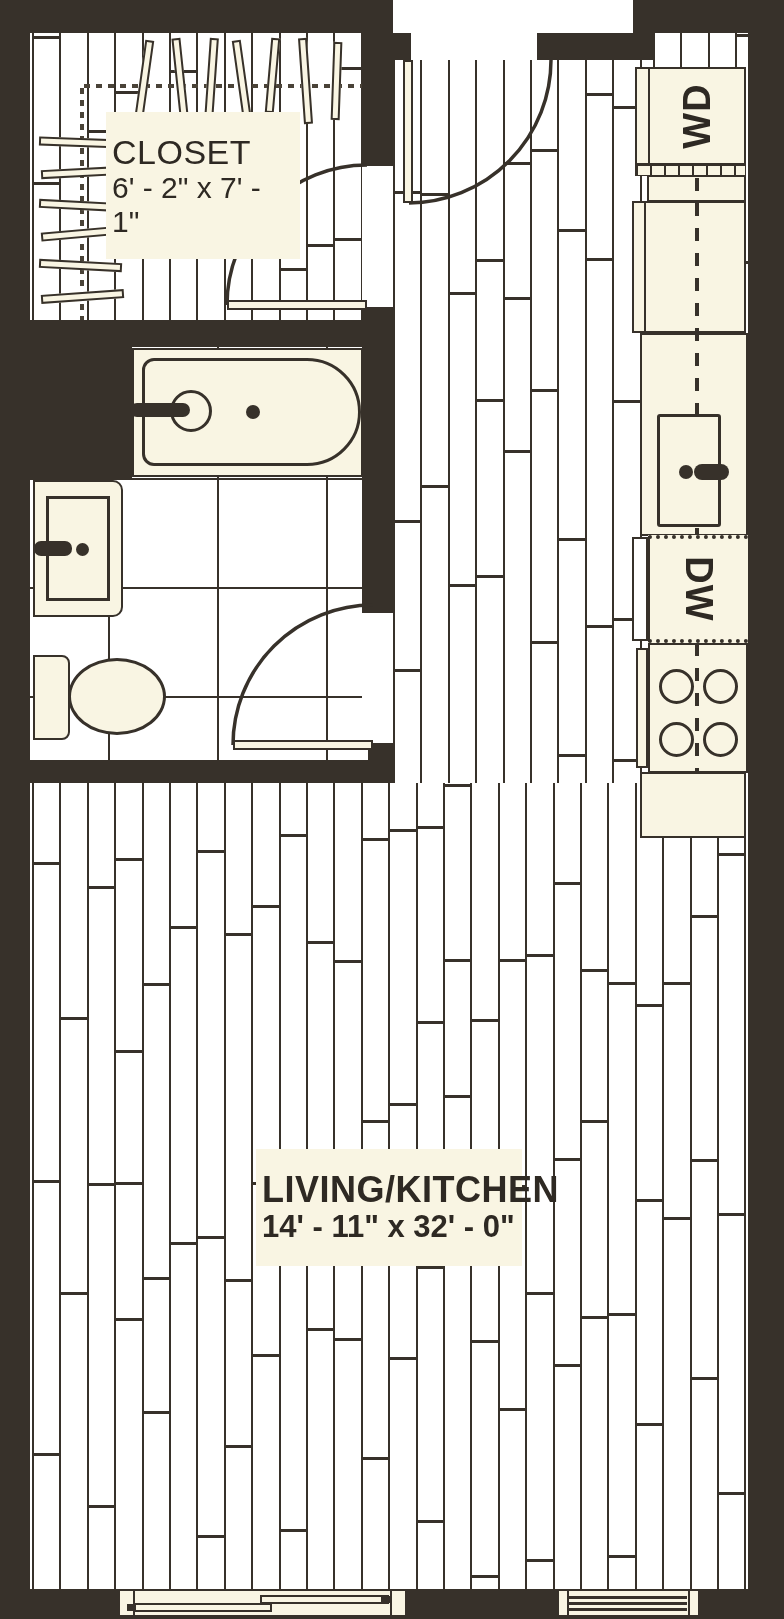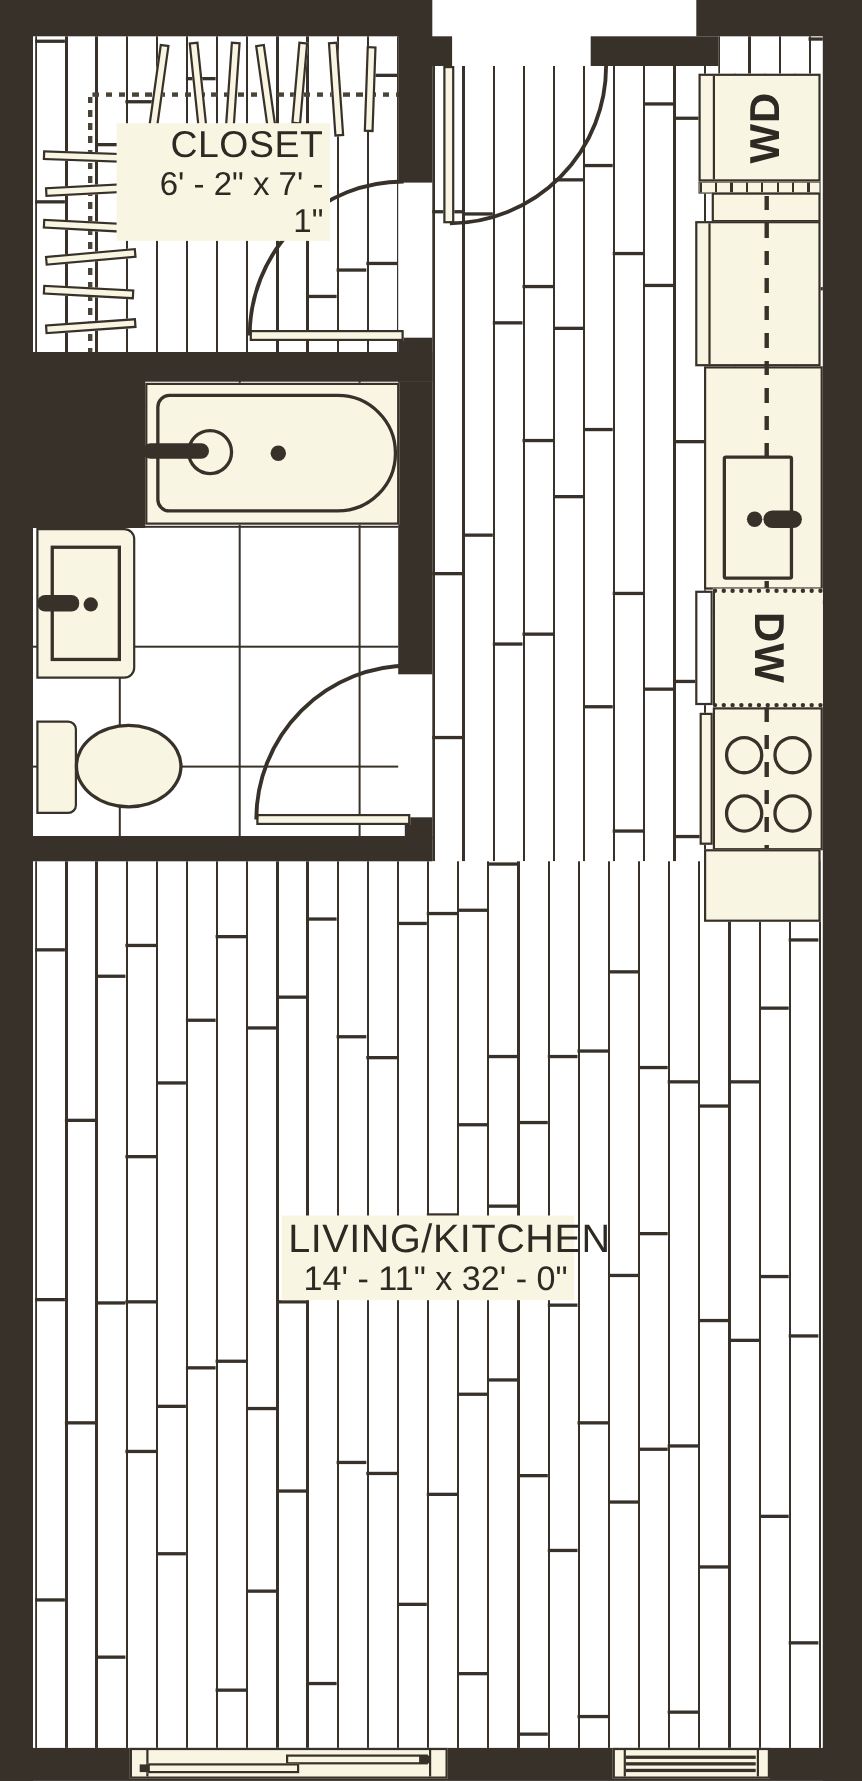--- a/index.html
+++ b/index.html
@@ -28,21 +28,21 @@
   .box{position:absolute;background:var(--cream);border:2px solid var(--line);box-sizing:border-box;}
   .thickbox{position:absolute;background:var(--cream);border:3px solid var(--line);box-sizing:border-box;}
   .darkbit{position:absolute;background:var(--line);}
   .doorleaf{position:absolute;background:var(--cream);border:2px solid var(--line);box-sizing:border-box;}
   .hanger{position:absolute;background:var(--cream);border:2px solid var(--line);box-sizing:border-box;}
   .dash-v{position:absolute;width:4px;background-image:repeating-linear-gradient(180deg,var(--line) 0 13px,transparent 13px 25px);}
   .rod-h{position:absolute;height:4px;background-image:repeating-linear-gradient(90deg,var(--rod) 0 6px,transparent 6px 12px);}
   .rod-v{position:absolute;width:4px;background-image:repeating-linear-gradient(180deg,var(--rod) 0 6px,transparent 6px 12px);}
   .burner{position:absolute;width:35px;height:35px;border:3.5px solid var(--line);border-radius:50%;
     background:var(--cream);box-sizing:border-box;}
-  .room-label{position:absolute;text-align:right;background:var(--cream);padding:1px 6px;line-height:1.12;}
+  .room-label{position:absolute;text-align:left;background:var(--cream);padding:21px 6px;line-height:1.12;}
   .room-label .nm{font-size:34px;letter-spacing:.5px;}
   .room-label .dim{font-size:30px;}
   .appl-label{position:absolute;font-size:38px;font-weight:bold;letter-spacing:1px;color:var(--ink);
     transform-origin:center;white-space:nowrap;}
   svg.arcs{position:absolute;left:0;top:0;pointer-events:none;}
   .glaze{position:absolute;background:var(--line);height:3px;}
 </style>
 </head>
 <body>
 
@@ -266,21 +266,21 @@
   <svg class="arcs" width="784" height="1619" viewBox="0 0 784 1619">
     <path d="M 409 203 A 143 143 0 0 0 551 60" fill="none" stroke="#37312a" stroke-width="3.5"></path>
     <path d="M 227 305 A 140 140 0 0 1 367 165" fill="none" stroke="#37312a" stroke-width="3.5"></path>
     <path d="M 233 745 A 140 140 0 0 1 373 605" fill="none" stroke="#37312a" stroke-width="3.5"></path>
   </svg>
 
   <div class="room-label" style="left:106px;top:112px;width:182px;">
     <div class="nm">CLOSET</div>
     <div class="dim">6' - 2" x 7' - 1"</div>
   </div>
-  <div class="room-label" style="left:256px;top:1105px;width:254px;">
+  <div class="room-label" style="left:256px;top:1149px;width:254px;font-weight:bold;">
     <div class="nm" style="font-size:36px;">LIVING/KITCHEN</div>
     <div class="dim" style="font-size:31px;">14' - 11" x 32' - 0"</div>
   </div>
 
   <div class="box" style="left:118px;top:1589px;width:289px;height:28px;border-width:2.5px;">
     <div style="position:absolute;left:-1px;top:-1px;width:14px;height:25px;border-right:2px solid var(--line);"></div>
     <div style="position:absolute;right:-1px;top:-1px;width:14px;height:25px;border-left:2px solid var(--line);"></div>
     <div style="position:absolute;left:140px;top:4px;width:129px;height:9px;border:2px solid var(--line);box-sizing:border-box;background:var(--cream);"></div>
     <div class="darkbit" style="left:261px;top:5px;width:9px;height:7px;"></div>
     <div style="position:absolute;left:14px;top:12px;width:138px;height:9px;border:2px solid var(--line);box-sizing:border-box;background:var(--cream);"></div>

